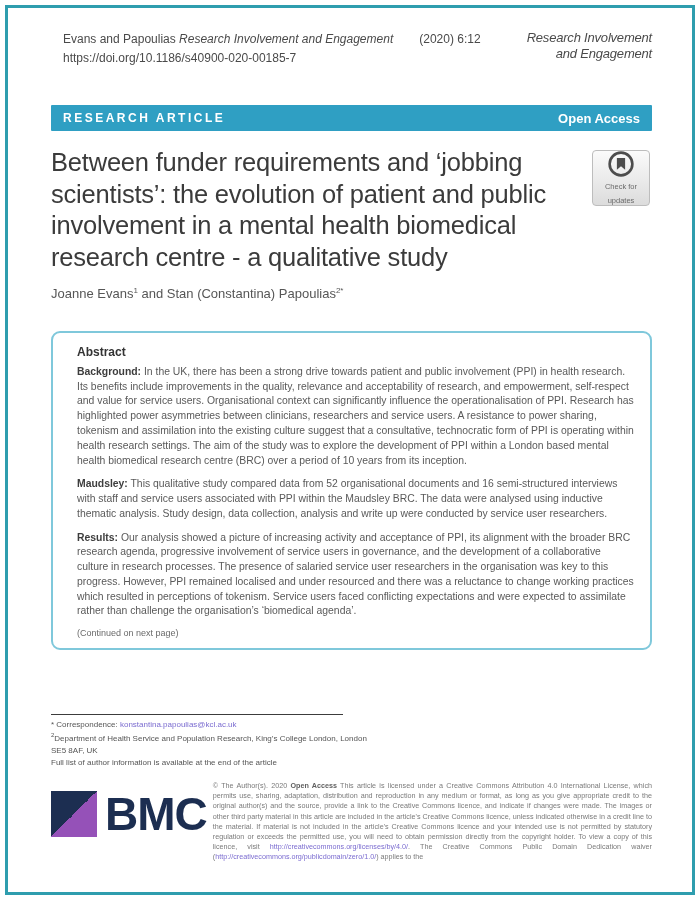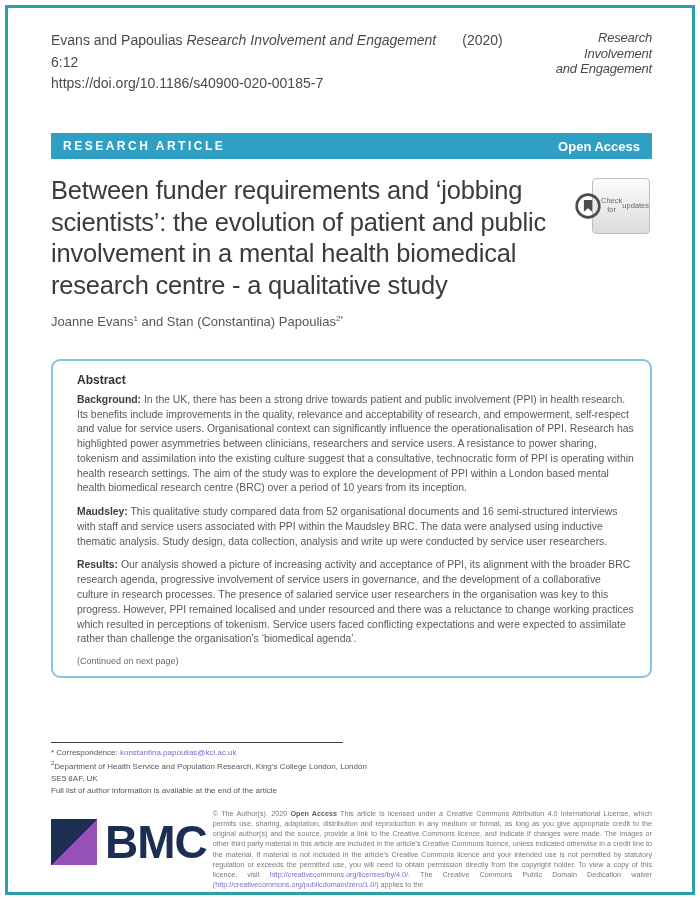--- a/index.html
+++ b/index.html
@@ -6,42 +6,42 @@
   body{
     width:700px;height:900px;position:relative;background:#ffffff;
     font-family:"Liberation Sans", sans-serif;color:#3c3c3c;
   }
   .page{
     position:absolute;inset:5px;border:3px solid #2e9dae;background:#fff;
     box-sizing:border-box;padding:22px 40px 8px 43px;overflow:hidden;
   }
   
   .hdr{display:flex;justify-content:space-between;align-items:flex-start;}
-  .hdr-left{font-size:14px;color:#4a4a4a;line-height:1.55;}
+  .hdr-left{font-size:12px;color:#4a4a4a;line-height:1.55;margin-left:12px;}
   .hdr-left em{font-style:italic;}
   .issue{margin-left:26px;}
   .hdr-right{text-align:right;font-size:13px;color:#4a4a4a;line-height:1.2;letter-spacing:-0.2px;font-style:italic;}
   
   .banner{
     margin-top:38px;height:26px;border-radius:1px;background:#2f9fc3;
     display:flex;justify-content:space-between;align-items:center;
     padding:0 12px;color:#fff;
   }
   .banner .type{font-size:12px;font-weight:bold;letter-spacing:2.5px;}
   .banner .oa{font-size:13px;font-weight:bold;}
   
   .title-row{position:relative;margin-top:16px;}
   h1{
     margin:0;font-size:25.5px;font-weight:400;line-height:1.24;color:#3b3b3b;
     width:540px;letter-spacing:-0.2px;
   }
   .check-badge{
     position:absolute;top:3px;right:2px;width:56px;height:54px;
     background:linear-gradient(#fbfbfb,#dcdcdc);border:1px solid #bdbdbd;border-radius:4px;
-    display:flex;flex-direction:row;align-items:center;justify-content:flex-end;cursor:pointer;
+    display:flex;flex-direction:column;align-items:center;justify-content:space-between;cursor:pointer;
   }
   .check-badge svg{width:26px;height:26px;display:block;}
   .check-badge .cap{font-size:7.5px;color:#6b6b6b;line-height:1.15;text-align:center;}
   
   .authors{margin-top:12px;font-size:13px;color:#565656;}
   .authors sup{font-size:8px;}
   
   .abstract{
     margin-top:30px;border:2px solid #7fc8db;border-radius:9px;background:#fff;
     padding:10px 16px 10px 24px;color:#595959;

